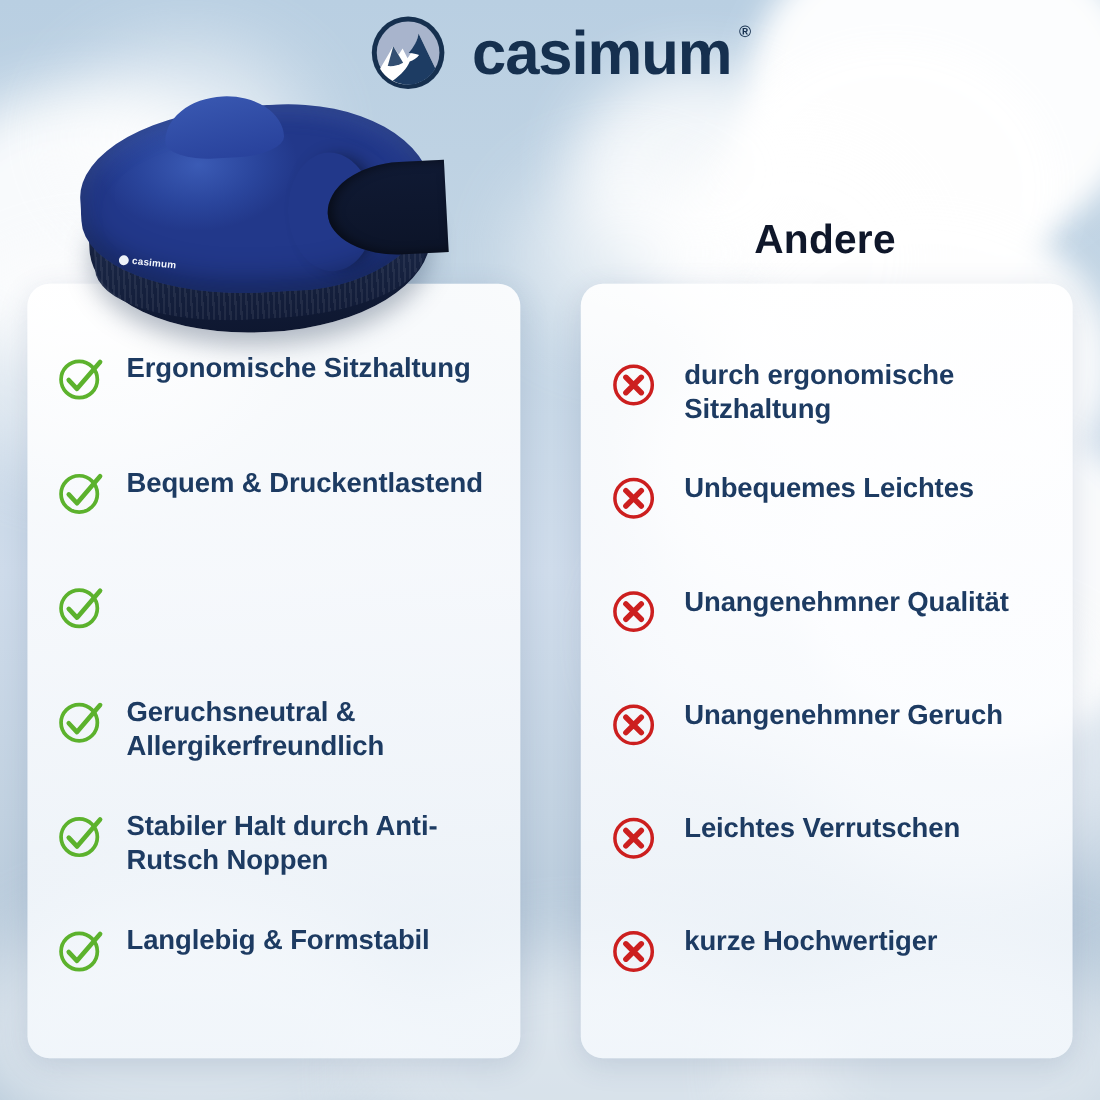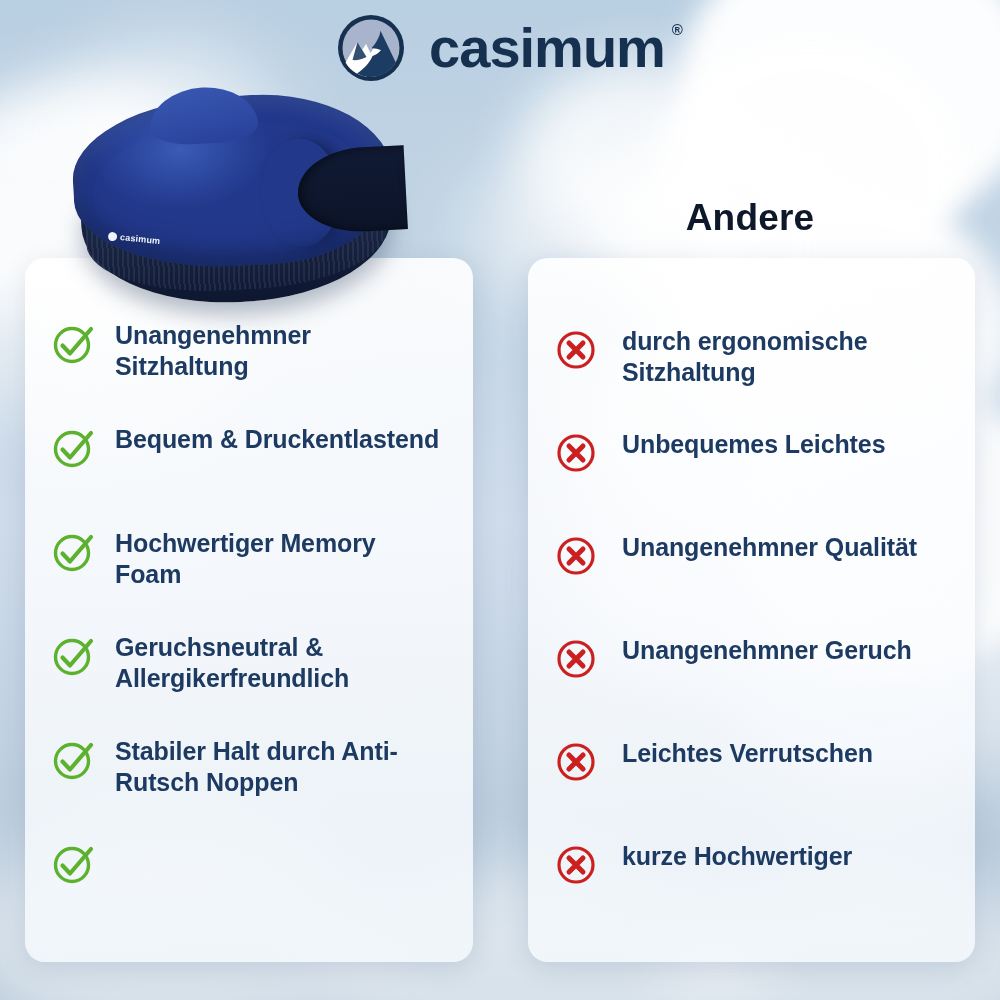--- a/index.html
+++ b/index.html
@@ -256,41 +256,40 @@
   <div class="card" id="card-left">
     <div class="items">
 
       <div class="item">
         <span class="ico">
           <svg viewBox="0 0 44 44" width="44" height="44">
             <circle cx="21" cy="23" r="16.5" fill="none" stroke="#5cb22d" stroke-width="3.4"></circle>
             <path d="M11.5 23.5 L19 31.5 L40 7" fill="none" stroke="#5cb22d" stroke-width="4.2" stroke-linecap="round" stroke-linejoin="round"></path>
           </svg>
         </span>
-        <span class="txt">Unangenehmner Sitzhaltung</span>
+        <span class="txt">Ergonomische Sitzhaltung</span>
       </div>
 
       <div class="item">
         <span class="ico">
           <svg viewBox="0 0 44 44" width="44" height="44">
             <circle cx="21" cy="23" r="16.5" fill="none" stroke="#5cb22d" stroke-width="3.4"></circle>
             <path d="M11.5 23.5 L19 31.5 L40 7" fill="none" stroke="#5cb22d" stroke-width="4.2" stroke-linecap="round" stroke-linejoin="round"></path>
           </svg>
         </span>
         <span class="txt">Bequem &amp; Druckentlastend</span>
       </div>
 
       <div class="item">
         <span class="ico">
           <svg viewBox="0 0 44 44" width="44" height="44">
             <circle cx="21" cy="23" r="16.5" fill="none" stroke="#5cb22d" stroke-width="3.4"></circle>
             <path d="M11.5 23.5 L19 31.5 L40 7" fill="none" stroke="#5cb22d" stroke-width="4.2" stroke-linecap="round" stroke-linejoin="round"></path>
           </svg>
         </span>
-        <span class="txt">Hochwertiger Memory Foam</span>
       </div>
 
       <div class="item">
         <span class="ico">
           <svg viewBox="0 0 44 44" width="44" height="44">
             <circle cx="21" cy="23" r="16.5" fill="none" stroke="#5cb22d" stroke-width="3.4"></circle>
             <path d="M11.5 23.5 L19 31.5 L40 7" fill="none" stroke="#5cb22d" stroke-width="4.2" stroke-linecap="round" stroke-linejoin="round"></path>
           </svg>
         </span>
         <span class="txt">Geruchsneutral &amp; Allergikerfreundlich</span>
@@ -306,20 +305,21 @@
         <span class="txt">Stabiler Halt durch Anti-Rutsch Noppen</span>
       </div>
 
       <div class="item">
         <span class="ico">
           <svg viewBox="0 0 44 44" width="44" height="44">
             <circle cx="21" cy="23" r="16.5" fill="none" stroke="#5cb22d" stroke-width="3.4"></circle>
             <path d="M11.5 23.5 L19 31.5 L40 7" fill="none" stroke="#5cb22d" stroke-width="4.2" stroke-linecap="round" stroke-linejoin="round"></path>
           </svg>
         </span>
+        <span class="txt">Langlebig &amp; Formstabil</span>
       </div>
 
     </div>
   </div>
 
   <div class="card" id="card-right">
     <div class="items">
 
       <div class="item">
         <span class="ico">

